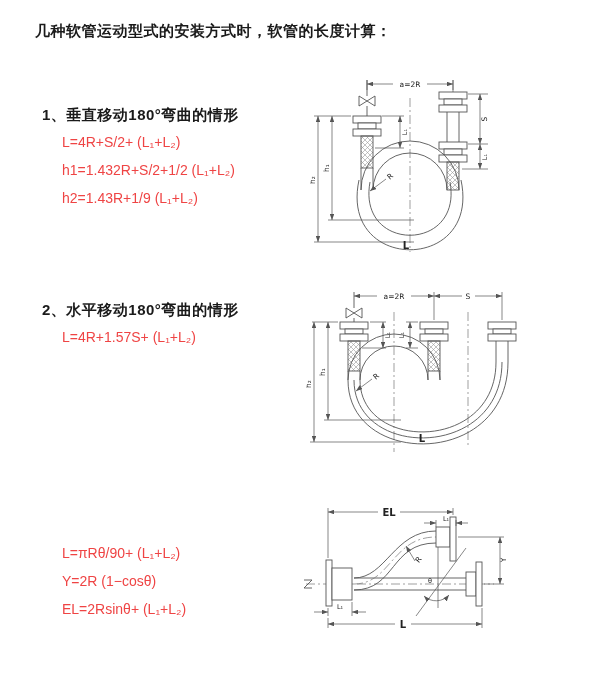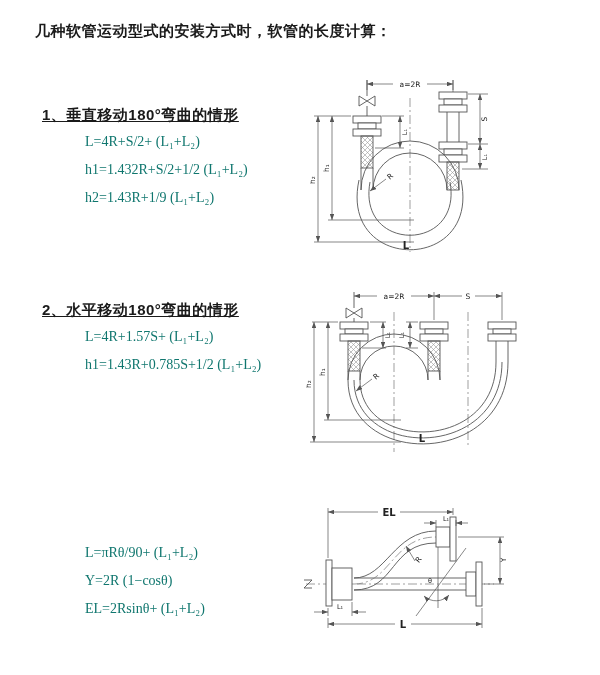--- a/index.html
+++ b/index.html
@@ -1,20 +1,20 @@
 <!DOCTYPE html>
 <html><head>
 <meta charset="utf-8">
 <style>
   html,body{margin:0;padding:0;background:#fff;}
   body{width:600px;height:675px;font-family:"Liberation Sans","DejaVu Sans",sans-serif;color:#1a1a1a;}
   .page{position:relative;width:600px;height:674px;background:#ffffff;overflow:hidden;}
   .title{position:absolute;left:35px;top:22px;font-size:15px;font-weight:600;letter-spacing:.5px;white-space:nowrap;}
-  .sec-head{position:absolute;font-size:15px;font-weight:600;letter-spacing:.5px;white-space:nowrap;text-decoration:underline;}
-  .formula{position:absolute;font-size:14px;font-family:Liberation Serif, serif;color:#0f766e;white-space:nowrap;margin-left:23px;}
+  .sec-head{position:absolute;font-size:15px;font-weight:600;letter-spacing:.5px;white-space:nowrap;}
+  .formula{position:absolute;font-size:14px;font-family:Liberation Sans, sans-serif;color:#ef4444;white-space:nowrap;}
   svg.diag{position:absolute;}
   svg .ln{stroke:#555;stroke-width:0.9;fill:none;}
   svg .fit{stroke:#555;stroke-width:0.9;fill:#ffffff;}
   svg .hx{stroke:#555;stroke-width:0.9;}
   svg .dim{stroke:#555;stroke-width:0.7;fill:none;}
   svg .cl{stroke:#777;stroke-width:0.7;fill:none;stroke-dasharray:9 3 2 3;}
   svg .hcl{stroke:#777;stroke-width:0.7;fill:none;stroke-dasharray:9 3 2 3;}
   svg text{font-family:"DejaVu Sans",sans-serif;fill:#222;}
   svg .lbl{font-size:7.5px;}
   svg .lbl-s{font-size:6.5px;}
@@ -28,21 +28,20 @@
 
   <div class="title">几种软管运动型式的安装方式时，软管的长度计算：</div>
 
   <div class="sec-head" style="left:42px;top:106px">1、垂直移动180°弯曲的情形</div>
   <div class="formula" style="left:62px;top:134px">L=4R+S/2+ (L₁+L₂)</div>
   <div class="formula" style="left:62px;top:162px">h1=1.432R+S/2+1/2 (L₁+L₂)</div>
   <div class="formula" style="left:62px;top:190px">h2=1.43R+1/9 (L₁+L₂)</div>
 
   <div class="sec-head" style="left:42px;top:301px">2、水平移动180°弯曲的情形</div>
   <div class="formula" style="left:62px;top:329px">L=4R+1.57S+ (L₁+L₂)</div>
-  <div class="formula" style="left:62px;top:357px">h1=1.43R+0.785S+1/2 (L₁+L₂)</div>
 
   <div class="formula" style="left:62px;top:545px">L=πRθ/90+ (L₁+L₂)</div>
   <div class="formula" style="left:62px;top:573px">Y=2R (1−cosθ)</div>
   <div class="formula" style="left:62px;top:601px">EL=2Rsinθ+ (L₁+L₂)</div>
 
   <svg class="diag" style="left:310px;top:70px" width="288" height="192" viewBox="0 0 288 192">
     <defs>
       <pattern id="hx" width="5" height="5" patternUnits="userSpaceOnUse">
         <path d="M0,5 L5,0 M0,0 L5,5" stroke="#999" stroke-width="0.6"></path>
       </pattern>

